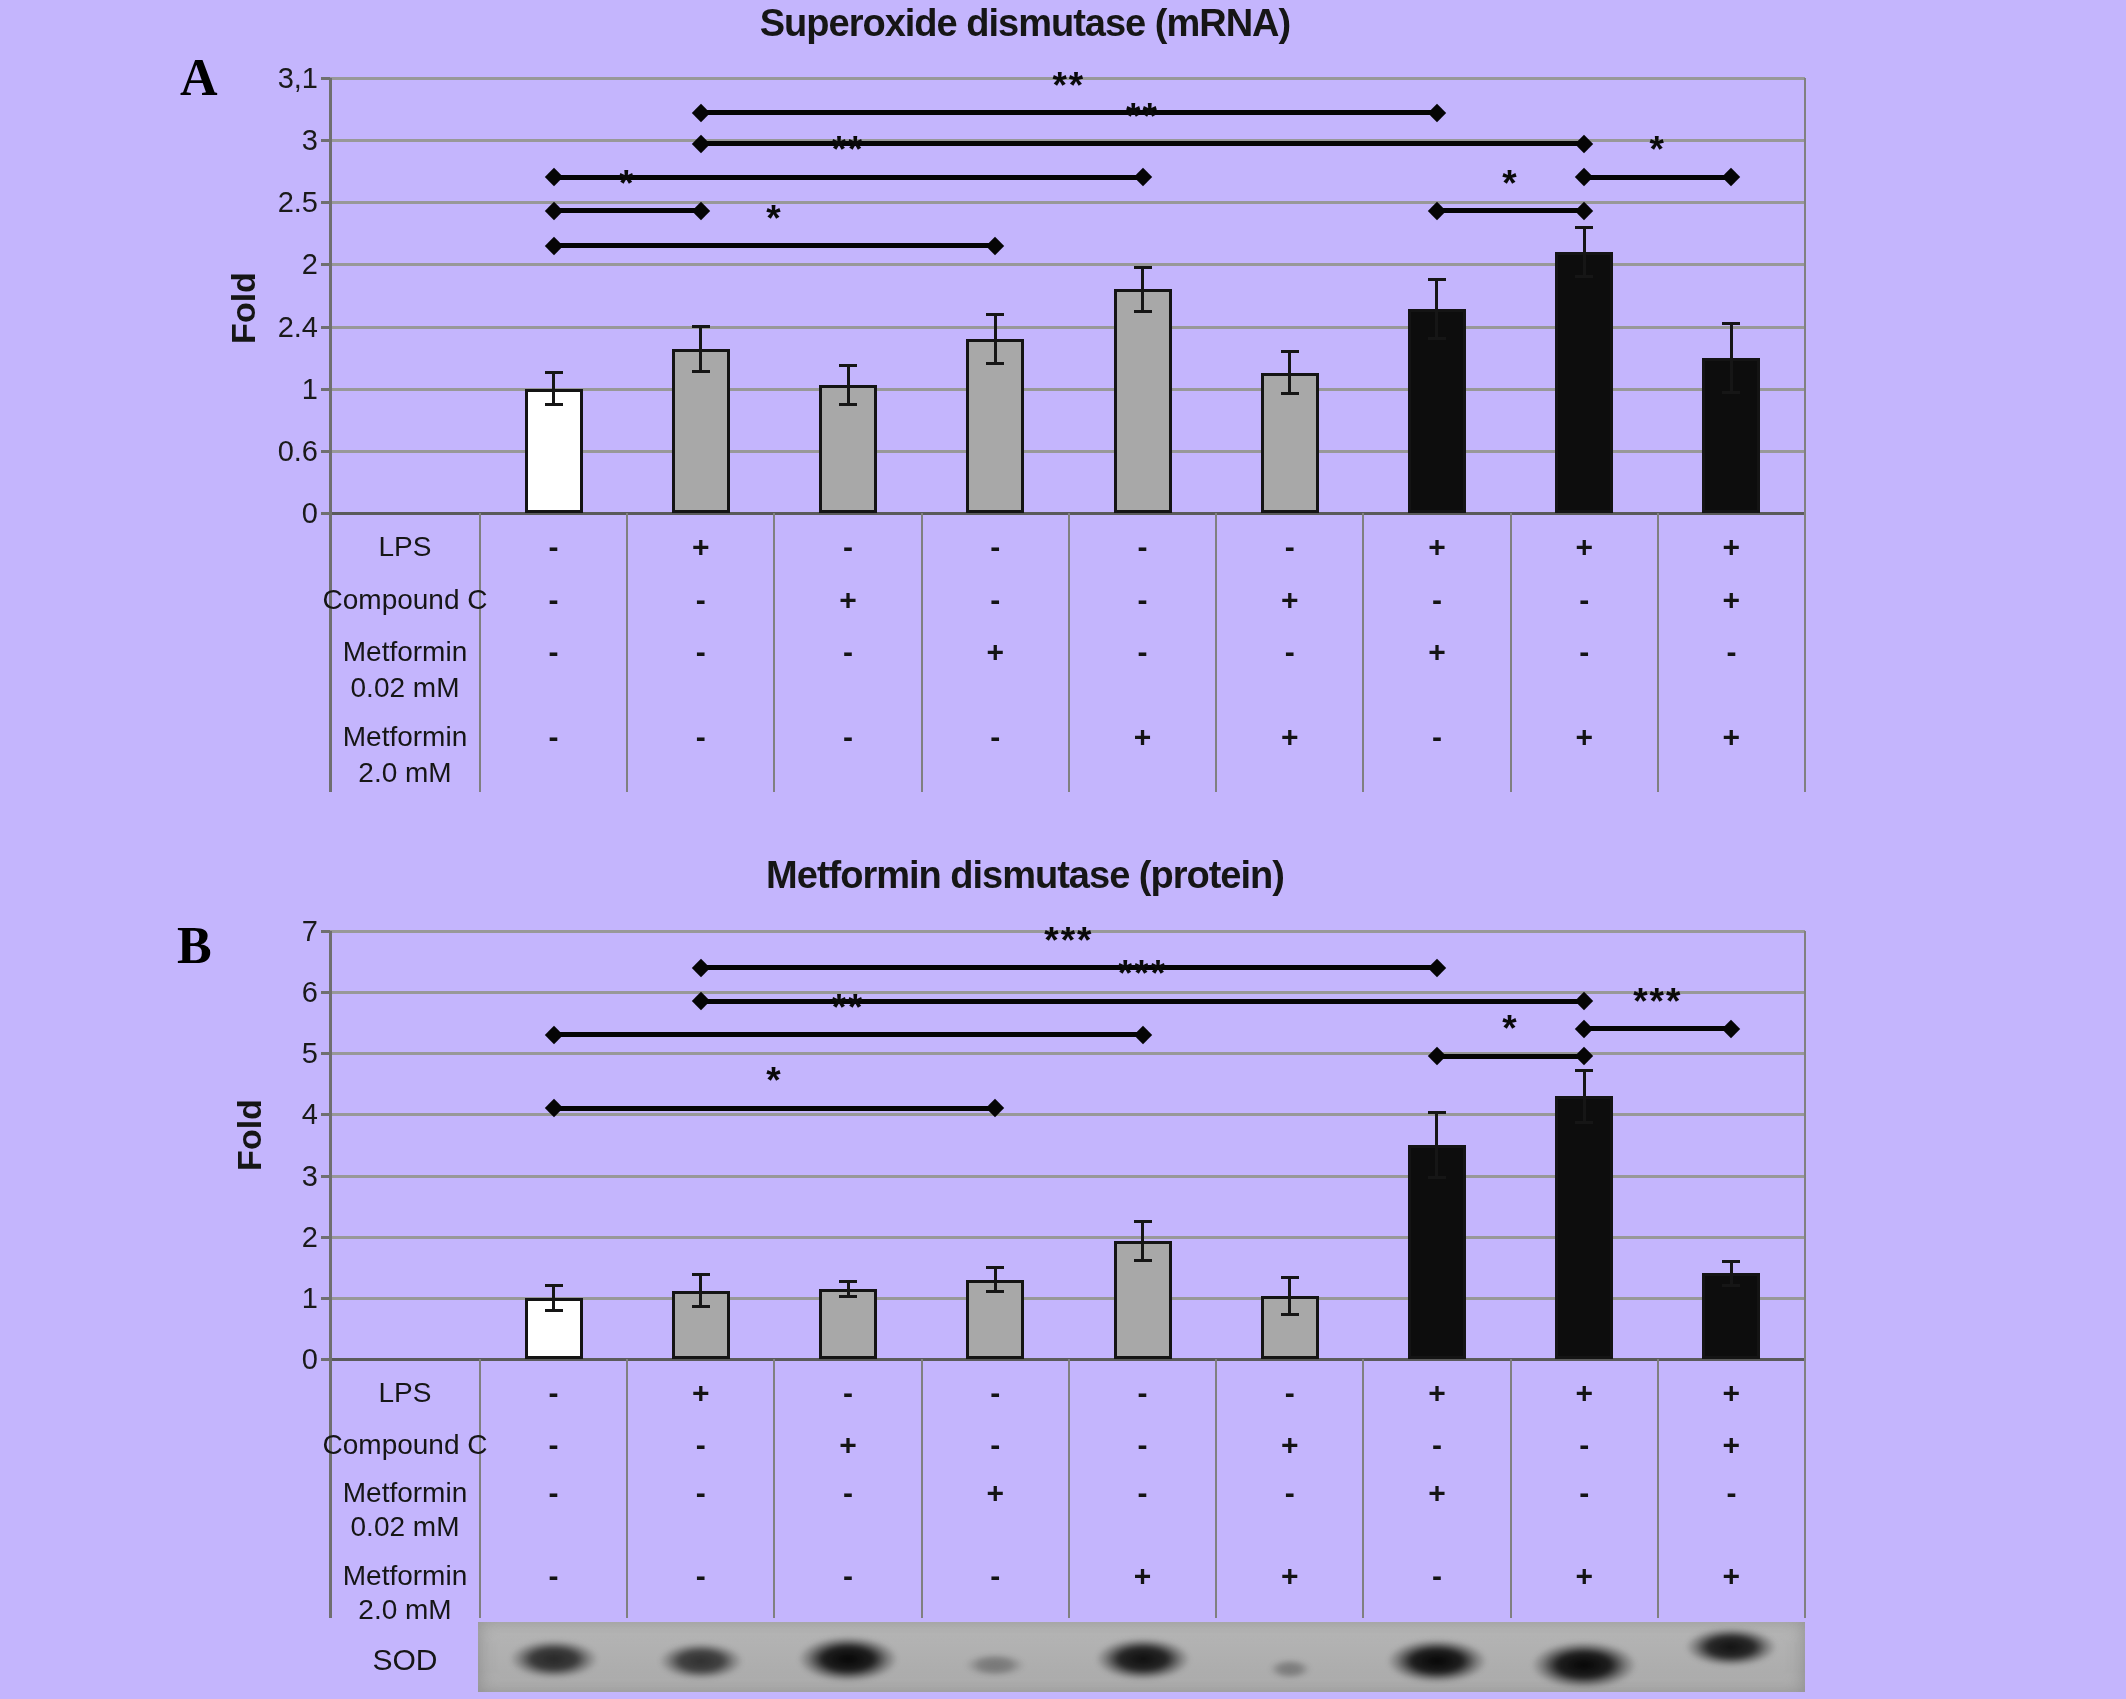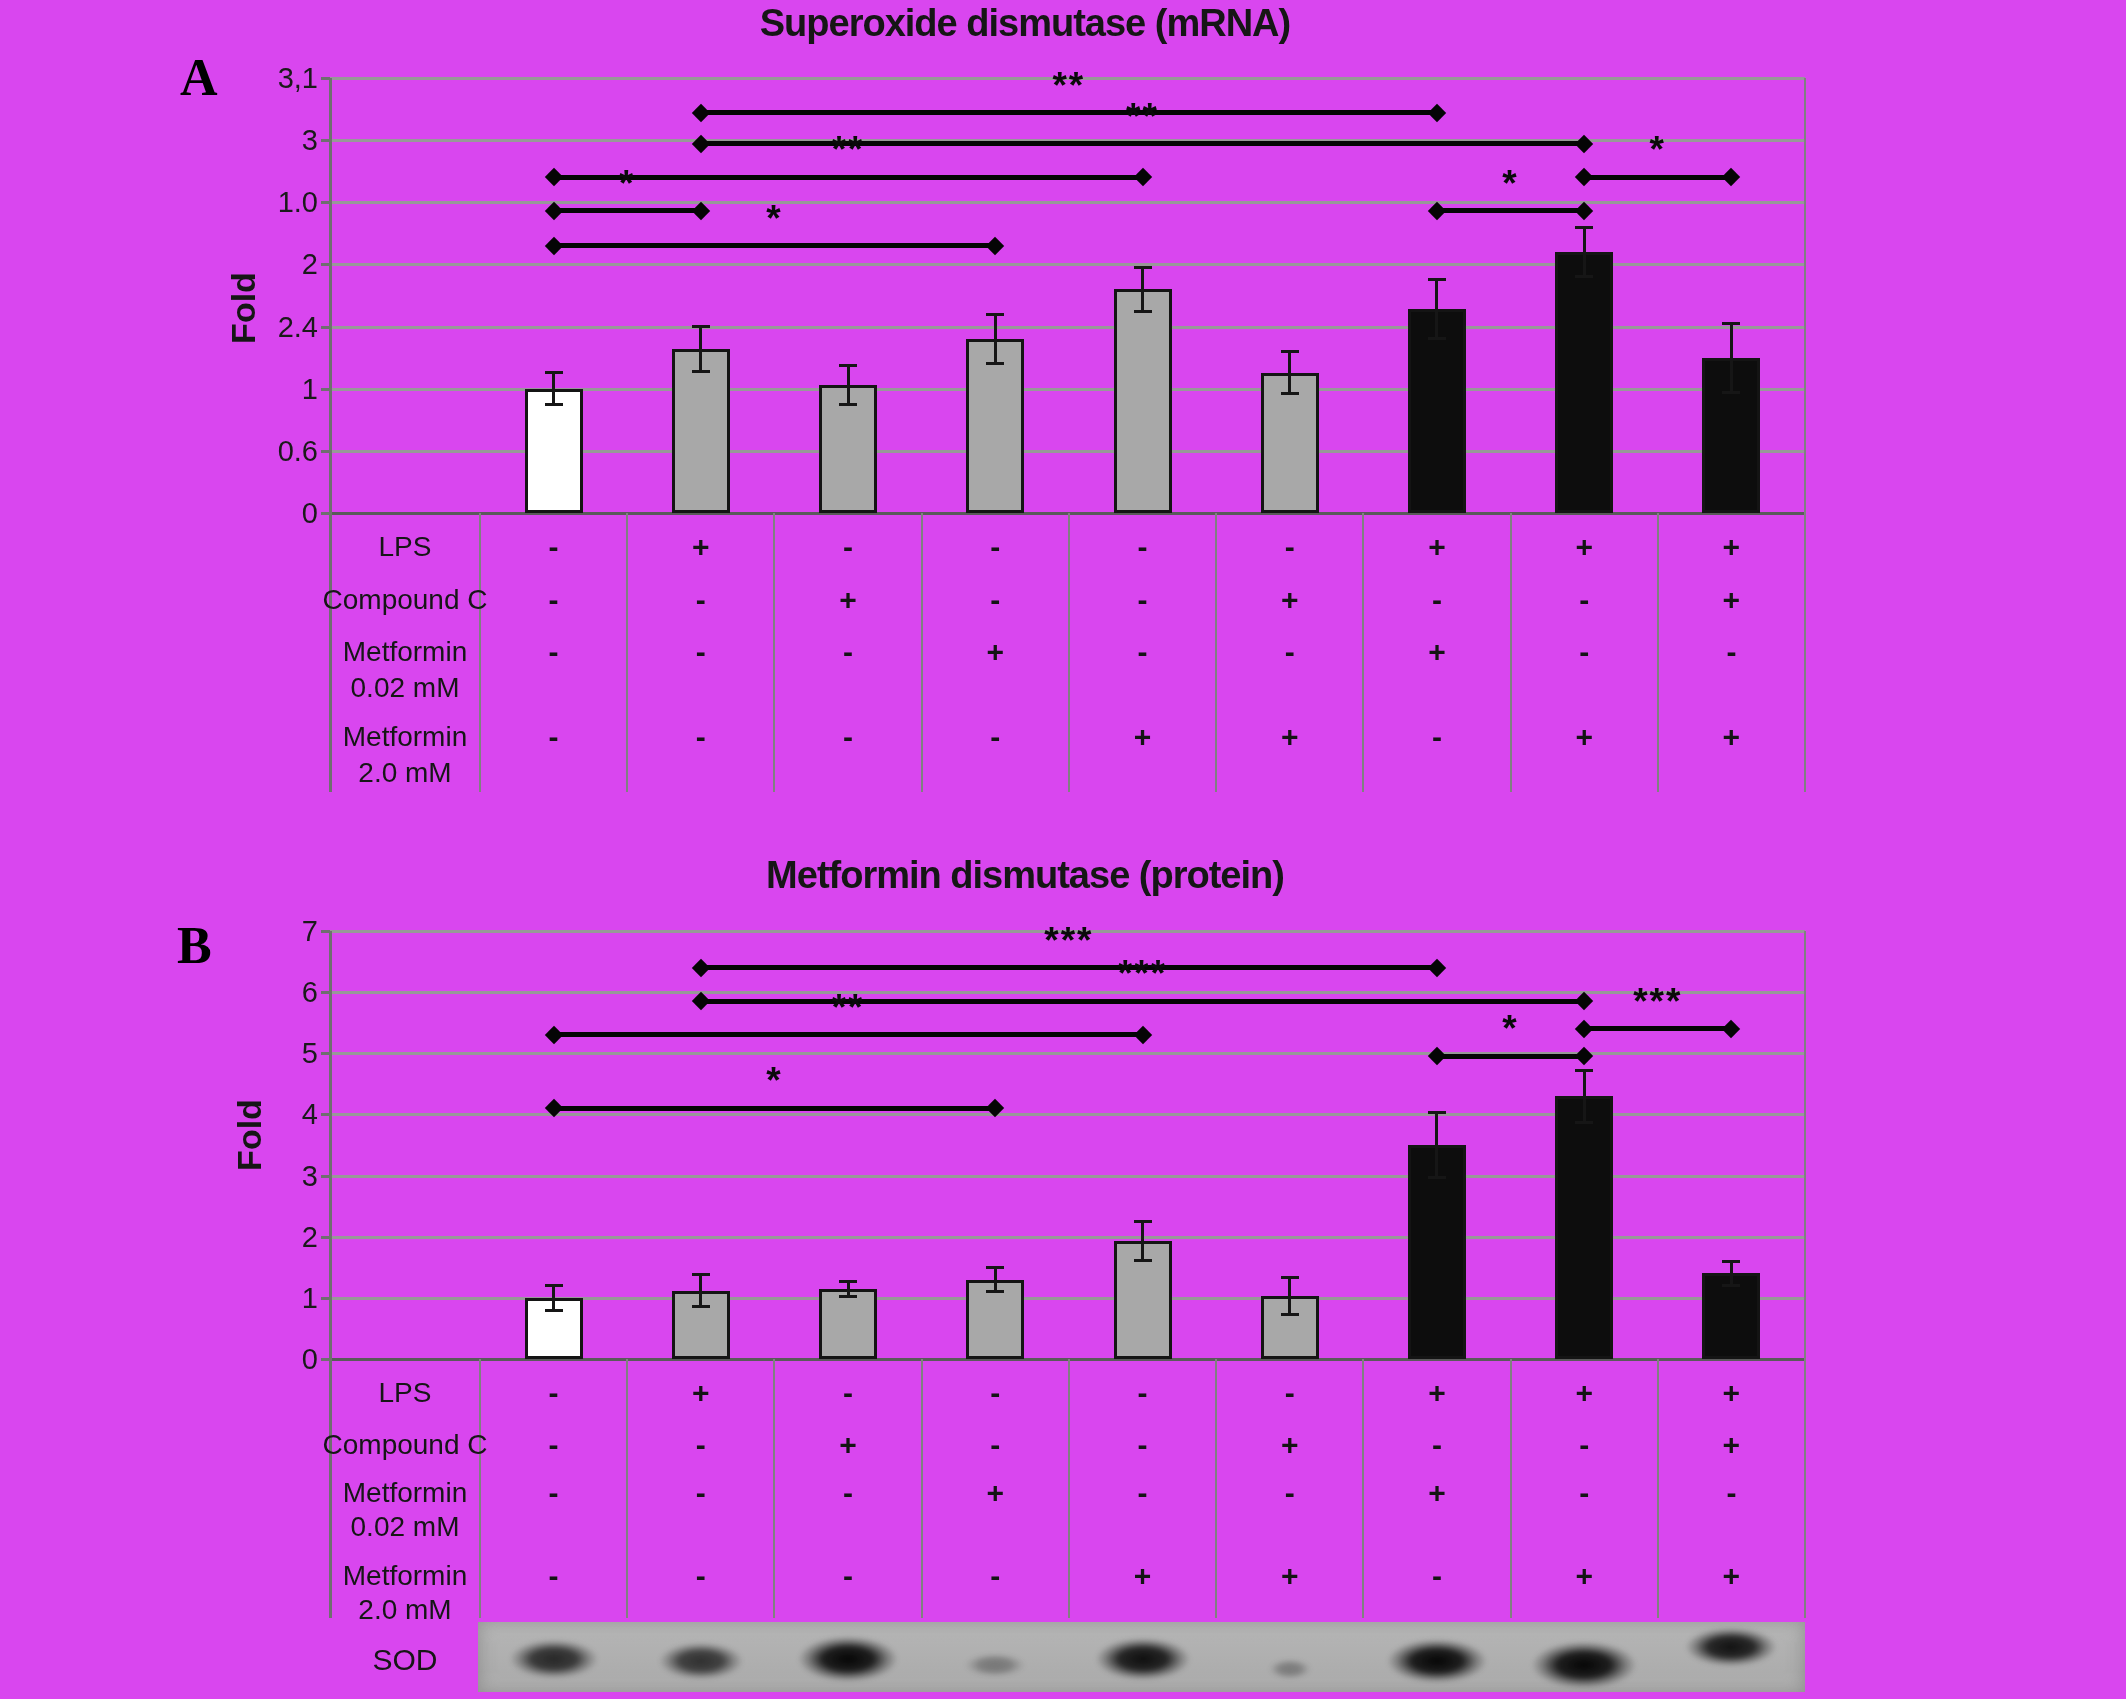--- a/index.html
+++ b/index.html
@@ -1,19 +1,19 @@
 <!DOCTYPE html>
 <html><head>
 <meta charset="utf-8">
 <style>
   html,body{margin:0;padding:0;background:#ffffff;}
   .figure{
     position:relative;
     width:2126px;height:1699px;
-    background:#d946ef;
+    background:#c4b5fd;
     font-family:"Liberation Sans", sans-serif;
     color:#111;
     overflow:hidden;
   }
   .panel-title{
     position:absolute;left:330px;width:1390px;text-align:center;
     font-size:38px;font-weight:bold;letter-spacing:-1px;color:#161616;
   }
   #titleA{top:2px;}
   #titleB{top:854px;}
@@ -88,21 +88,21 @@
   <div id="sodLabel">SOD</div>
 
 <div class="gridline" style="left: 330px; top: 77px; width: 1475px;"></div>
     <div class="tickmark" style="left: 321px; top: 77px;"></div>
     <div class="ytick" style="left: 228px; top: 78px;">3,1</div>
     <div class="gridline" style="left: 330px; top: 139.143px; width: 1475px;"></div>
     <div class="tickmark" style="left: 321px; top: 139.143px;"></div>
     <div class="ytick" style="left: 228px; top: 140.143px;">3</div>
     <div class="gridline" style="left: 330px; top: 201.286px; width: 1475px;"></div>
     <div class="tickmark" style="left: 321px; top: 201.286px;"></div>
-    <div class="ytick" style="left: 228px; top: 202.286px;">1.0</div>
+    <div class="ytick" style="left: 228px; top: 202.286px;">2.5</div>
     <div class="gridline" style="left: 330px; top: 263.429px; width: 1475px;"></div>
     <div class="tickmark" style="left: 321px; top: 263.429px;"></div>
     <div class="ytick" style="left: 228px; top: 264.429px;">2</div>
     <div class="gridline" style="left: 330px; top: 325.571px; width: 1475px;"></div>
     <div class="tickmark" style="left: 321px; top: 325.571px;"></div>
     <div class="ytick" style="left: 228px; top: 326.571px;">2.4</div>
     <div class="gridline" style="left: 330px; top: 387.714px; width: 1475px;"></div>
     <div class="tickmark" style="left: 321px; top: 387.714px;"></div>
     <div class="ytick" style="left: 228px; top: 388.714px;">1</div>
     <div class="gridline" style="left: 330px; top: 449.857px; width: 1475px;"></div>

